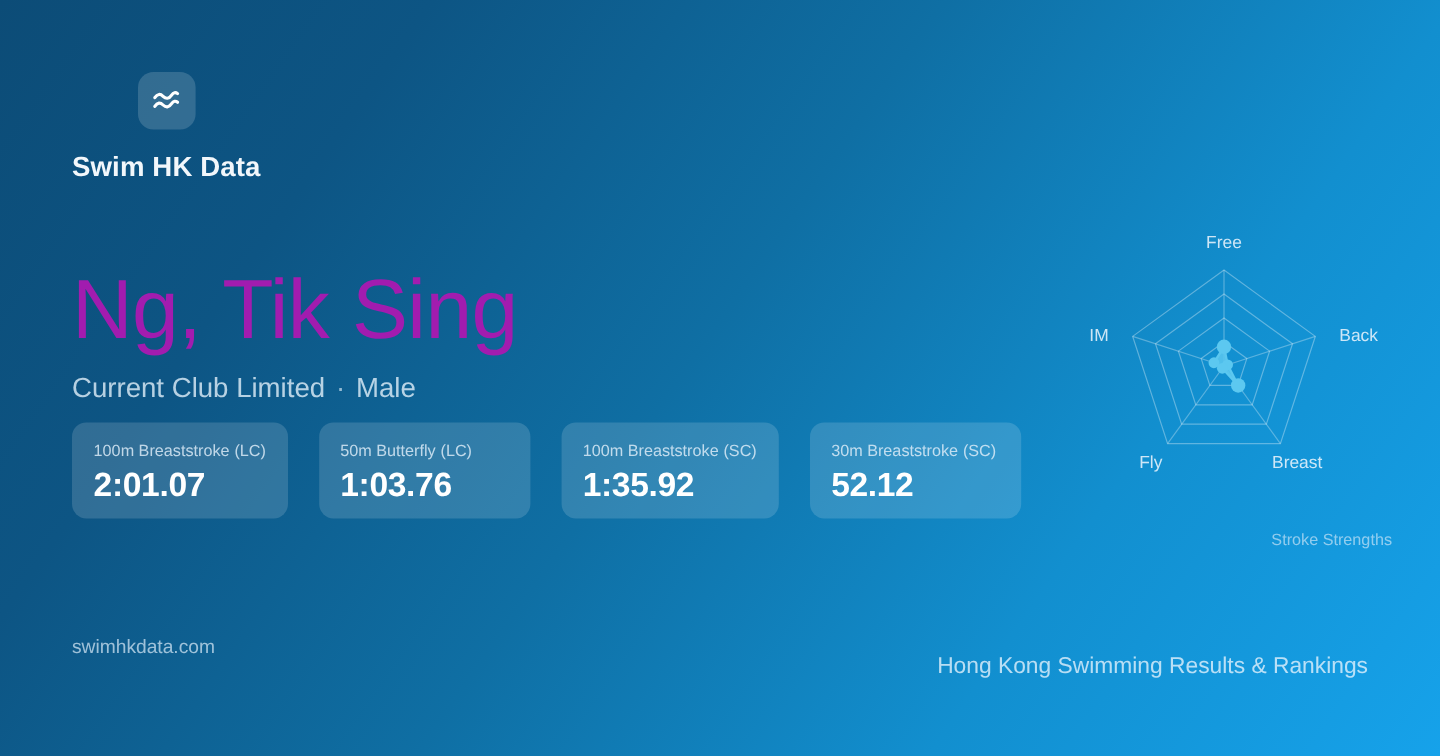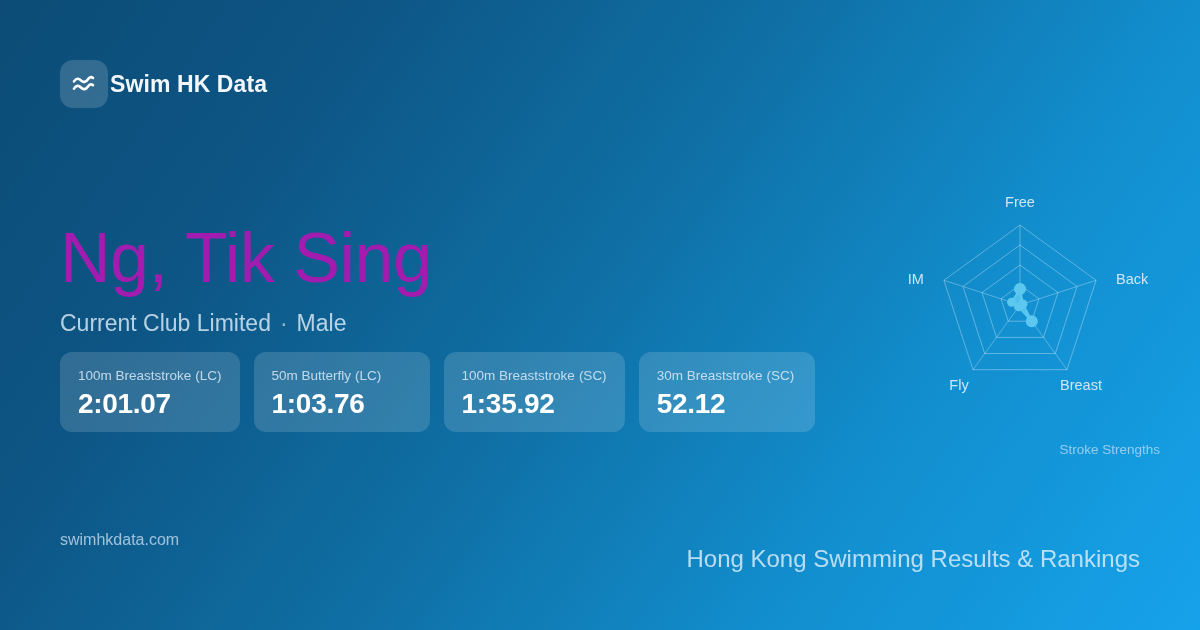--- a/index.html
+++ b/index.html
@@ -6,21 +6,21 @@
   * { margin:0; padding:0; box-sizing:border-box; }
   html,body { width:1200px; height:630px; }
   body {
     font-family:"Liberation Sans", sans-serif;
     background:linear-gradient(125deg,#0c4c77 0%,#0d5584 22%,#0f6fa4 48%,#128fcf 74%,#16a2ea 100%);
     color:#fff; position:relative; overflow:hidden;
   }
   .page { position:absolute; inset:0; }
 
   
-  .brand { position:absolute; left:60px; top:60px; display:flex; align-items:center; gap:2px; }
+  .brand { position:absolute; left:60px; top:60px; display:flex; align-items:center; gap:18px;flex-direction:column; }
   .brand-tile {
     width:48px; height:48px; border-radius:13px;
     background:rgba(255,255,255,.16);
     display:flex; align-items:center; justify-content:center;
   }
   .brand-tile svg { display:block; }
   .brand-name { font-size:23px; font-weight:700; letter-spacing:.1px; color:#f2f7fb; }
 
   
   .headline { position:absolute; left:60px; top:222px; }
@@ -28,21 +28,21 @@
     font-size:70px; font-weight:400; letter-spacing:-.5px;
     line-height:1.05; color:#a21caf; white-space:nowrap;
   }
   .athlete-meta {
     margin-top:14px; font-size:23px; font-weight:400;
     color:rgba(226,240,250,.80); white-space:nowrap;
   }
   .athlete-meta .dot { margin:0 9px; opacity:.8; }
 
   
-  .cards { position:absolute; left:60px; top:352px; display:flex; gap:14px; }
+  .cards { position:absolute; left:60px; top:352px; display:flex; gap:26px; }
   .card {
     background:rgba(255,255,255,.15);
     border-radius:12px;
     padding:16px 18px 14px 18px;
     min-width:176px;
   }
   .card-label {
     font-size:13.5px; font-weight:400; color:rgba(224,238,249,.82);
     white-space:nowrap; margin-bottom:7px;
   }
@@ -64,21 +64,21 @@
     font-family:"Liberation Sans", sans-serif;
   }
 
   
   .footer-left {
     position:absolute; left:60px; top:531px;
     font-size:16px; color:rgba(221,237,250,.70);
   }
   .footer-right {
     position:absolute; right:60px; top:545px;
-    font-size:24px; color:rgba(226,241,252,.80); white-space:nowrap;
+    font-size:19px; color:rgba(226,241,252,.80); white-space:nowrap;
   }
 </style>
 </head>
 <body>
 
 <div class="page">
 
   <div class="brand">
     <div class="brand-tile">
       <svg width="30" height="30" viewBox="0 0 30 30" aria-hidden="true">

